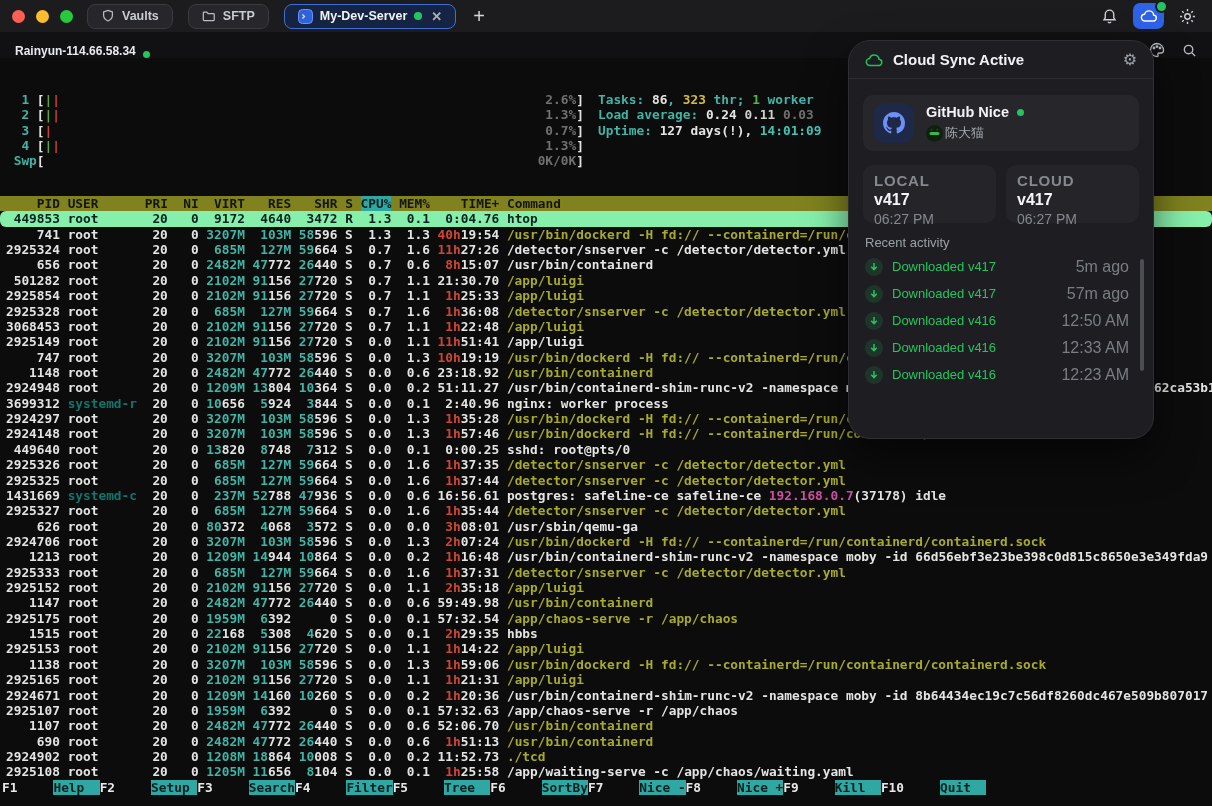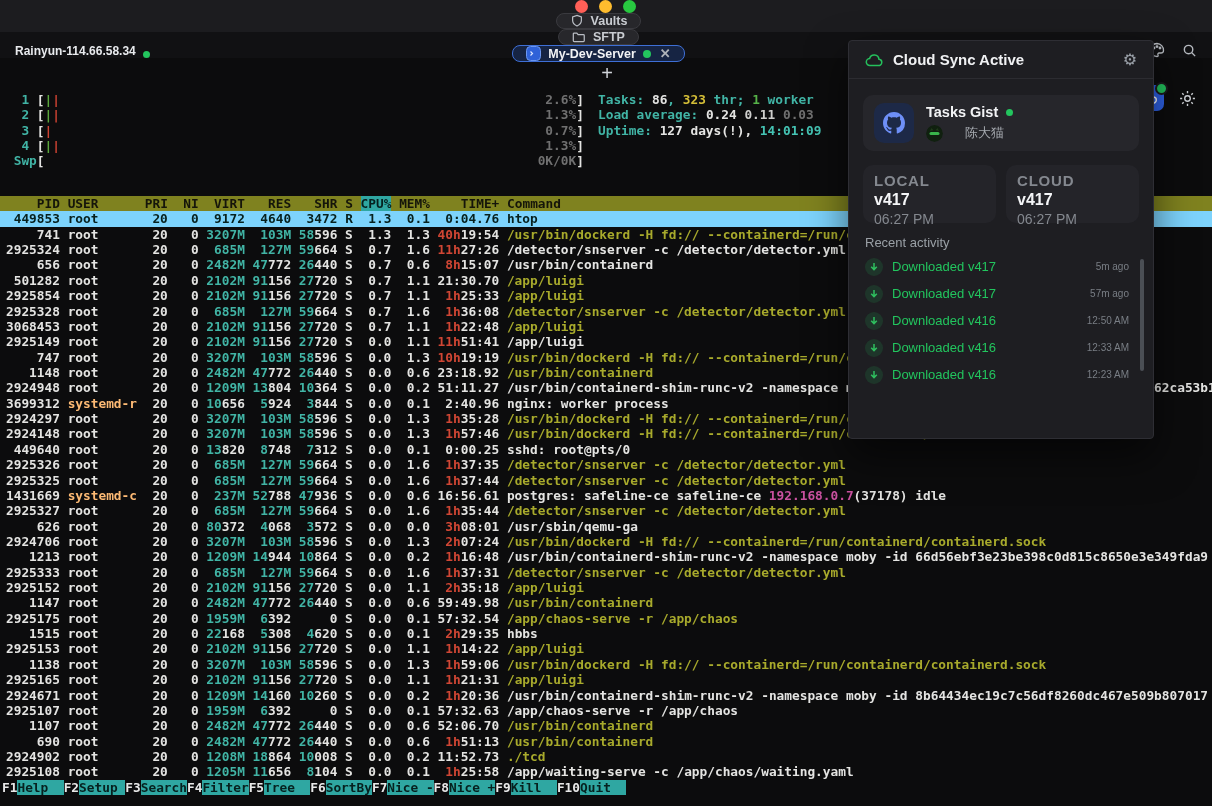--- a/index.html
+++ b/index.html
@@ -1,21 +1,21 @@
 <!DOCTYPE html>
 <html><head>
 <meta charset="utf-8">
 <style>
   html,body{margin:0;padding:0;background:#000;}
   .screen{position:relative;width:1212px;height:806px;background:#0c0c0d;overflow:hidden;
           font-family:"Liberation Sans",sans-serif;}
 
   
   .tabbar{position:absolute;top:0;left:0;right:0;height:32px;background:#1c1c1f;
-          display:flex;align-items:center;z-index:2;flex-direction:column;}
+          display:flex;align-items:center;z-index:2;}
   .lights{display:flex;gap:11px;padding:0 14px 0 12px;}
   .light{width:13px;height:13px;border-radius:50%;}
   .l-red{background:#ff5f57}.l-yel{background:#febc2e}.l-grn{background:#28c840}
   .tab{height:23px;display:flex;align-items:center;gap:7px;padding:0 13px;background:#27272b;
        border:1px solid #3a3a3f;border-radius:8px;margin-right:15px;color:#c9ccd1;
        font-size:12.5px;font-weight:600;cursor:default;}
   .tab.active{background:#162443;border:1.5px solid #3e6fd6;color:#f2f3f5;}
   .gdot{width:8px;height:8px;border-radius:50%;background:#23c55e;display:inline-block;}
   .tclose{color:#aeb2b8;font-size:13px;margin-left:2px;}
   .plus{color:#d2d5da;font-size:20px;font-weight:400;margin-left:2px;}
@@ -38,60 +38,60 @@
             font-family:"DejaVu Sans Mono",monospace;font-size:12.8px;font-weight:700;
             line-height:15.37px;z-index:1;}
   .tline{white-space:pre;height:15.37px;overflow:hidden;}
   #meters{position:absolute;top:34px;left:6px;}
   #stats{position:absolute;top:34px;left:598px;}
   #thead{position:absolute;top:138px;left:0;right:0;background:#7f821f;color:#15150a;
          white-space:pre;overflow:hidden;height:15.4px;padding-left:6px;}
   #thead .sort{background:#2fa7a2;color:#06211f;}
   #rows{position:absolute;top:153.4px;left:0;right:0;}
   .prow{white-space:pre;height:15.37px;overflow:hidden;padding-left:6px;}
-  .prow.sel{background:#7dd3fc;}
+  .prow.sel{background:#86efac;border-radius:6px;}
   .prow.sel span{color:#07211e !important;}
   #fbar{position:absolute;top:722px;left:0;right:0;white-space:pre;overflow:hidden;
         height:15.4px;padding-left:2px;}
   .fk{color:#e8e8e8;}
-  .fl{background:#2fa7a2;color:#06211f;}
+  .fl{background:#2fa7a2;color:#06211f;margin-left:36px;}
   .c-w{color:#e4e4e2}.c-w2{color:#cfcfcd}.c-cy{color:#41b4a5}.c-cy2{color:#45c4b4}
   .c-ol{color:#a8aa2c}.c-rd{color:#d04634}.c-gr{color:#57b449}.c-yl{color:#d3bd37}
-  .c-gy{color:#707070}.c-mg{color:#c9519f}.c-du{color:#fdba74}
+  .c-gy{color:#707070}.c-mg{color:#c9519f}.c-du{color:#0f766e}
   .t-g{color:#5aa73c}.t-r{color:#cd4232}.t-b{color:#4070d8}.t-y{color:#c8a92e}
 
   
   .panel{position:absolute;left:848px;top:40px;width:304px;height:397px;background:#1e1e22;
-         border:1px solid #2e2e34;border-radius:4px;box-shadow:0 18px 40px rgba(0,0,0,.55);
+         border:1px solid #2e2e34;border-radius:22px;box-shadow:0 18px 40px rgba(0,0,0,.55);
          z-index:5;}
   .p-head{position:absolute;top:0;left:0;right:0;height:38px;display:flex;align-items:center;
           gap:9px;padding:0 16px;border-bottom:1px solid #2c2c31;box-sizing:border-box;}
   .p-title{color:#f0f1f3;font-size:15px;font-weight:700;flex:1;}
   .gear{color:#9aa0a8;font-size:16px;font-family:"DejaVu Sans",sans-serif;}
   .p-card{position:absolute;top:54px;left:14px;right:14px;height:56px;background:#26262b;
           border-radius:10px;display:flex;align-items:center;gap:12px;padding:0 11px;
           box-sizing:border-box;}
   .gh-tile{width:40px;height:40px;border-radius:10px;background:#1d2947;display:flex;
            align-items:center;justify-content:center;flex:0 0 auto;}
   .gh-name-row{display:flex;align-items:center;gap:8px;color:#f2f3f5;font-size:14.5px;
                font-weight:700;}
   .gh-name-row .gdot{width:7px;height:7px;}
-  .gh-acct{display:flex;align-items:center;gap:22px;margin-top:4px;color:#a6aab0;
+  .gh-acct{display:flex;align-items:center;gap:2px;margin-top:4px;color:#a6aab0;
            font-size:13px;}
   .avatar{width:17px;height:17px;border-radius:50%;overflow:hidden;display:inline-flex;}
   .p-vers{position:absolute;top:124px;left:14px;right:14px;height:58px;display:flex;gap:10px;}
   .v-card{flex:1;background:#242429;border-radius:10px;padding:7px 11px;box-sizing:border-box;}
   .v-label{color:#84888f;font-size:15px;font-weight:700;letter-spacing:.8px;}
   .v-val{color:#f4f5f7;font-size:16px;font-weight:700;margin-top:2px;}
   .v-time{color:#84888f;font-size:14px;margin-top:2px;}
   .p-recent{position:absolute;top:194px;left:16px;color:#9aa0a6;font-size:13px;}
   .p-list{position:absolute;top:212px;left:16px;right:16px;}
   .act-row{height:27px;display:flex;align-items:center;gap:9px;}
   .act-label{color:#22c55e;font-size:13px;flex:1;}
-  .act-time{color:#797e85;font-size:10px;margin-right:8px;}
+  .act-time{color:#797e85;font-size:16px;margin-right:8px;}
   .act-ic{width:18px;height:18px;border-radius:50%;background:rgba(34,197,94,.14);
           display:flex;align-items:center;justify-content:center;flex:0 0 auto;}
   .p-scroll{position:absolute;top:218px;right:9px;width:4px;height:112px;background:#4b4f55;
             border-radius:2px;}
   .p-sync{position:absolute;top:349px;left:14px;right:14px;height:38px;background:#202025;
           border:1px solid #3a3a40;border-radius:10px;display:flex;align-items:center;
           justify-content:center;gap:8px;color:#f2f3f5;font-size:14px;font-weight:700;
           font-family:"Liberation Sans",sans-serif;cursor:pointer;}
   svg{display:block;}
 </style>
@@ -245,21 +245,21 @@
     </div>
 
     <div class="p-card">
       <span class="gh-tile">
         <svg width="22" height="22" viewBox="0 0 16 16" fill="#6e8ff7">
           <path d="M8 0C3.58 0 0 3.58 0 8c0 3.54 2.29 6.53 5.47 7.59.4.07.55-.17.55-.38 0-.19-.01-.82-.01-1.49-2.01.37-2.53-.49-2.69-.94-.09-.23-.48-.94-.82-1.13-.28-.15-.68-.52-.01-.53.63-.01 1.08.58 1.23.82.72 1.21 1.87.87 2.33.66.07-.52.28-.87.51-1.07-1.78-.2-3.64-.89-3.64-3.95 0-.87.31-1.59.82-2.15-.08-.2-.36-1.02.08-2.12 0 0 .67-.21 2.2.82.64-.18 1.32-.27 2-.27s1.36.09 2 .27c1.53-1.04 2.2-.82 2.2-.82.44 1.1.16 1.92.08 2.12.51.56.82 1.27.82 2.15 0 3.07-1.87 3.75-3.65 3.95.29.25.54.73.54 1.48 0 1.07-.01 1.93-.01 2.2 0 .21.15.46.55.38A8.01 8.01 0 0 0 16 8c0-4.42-3.58-8-8-8z"></path>
           </svg>
       </span>
       <div class="gh-info">
         <div class="gh-name-row">
-          <span>Tasks Gist</span>
+          <span>GitHub Nice</span>
           <span class="gdot"></span>
         </div>
         <div class="gh-acct">
           <span class="avatar">
             <svg width="17" height="17" viewBox="0 0 17 17">
               <circle cx="8.5" cy="8.5" r="8.5" fill="#10200f"></circle>
               <path d="M4 6l1.5-3 2 2.2zM13 6l-1.5-3-2 2.2z" fill="#1f3a1a"></path>
               <rect x="3.5" y="7" width="10" height="3" rx="1.5" fill="#39b54a"></rect>
             </svg>
           </span>

